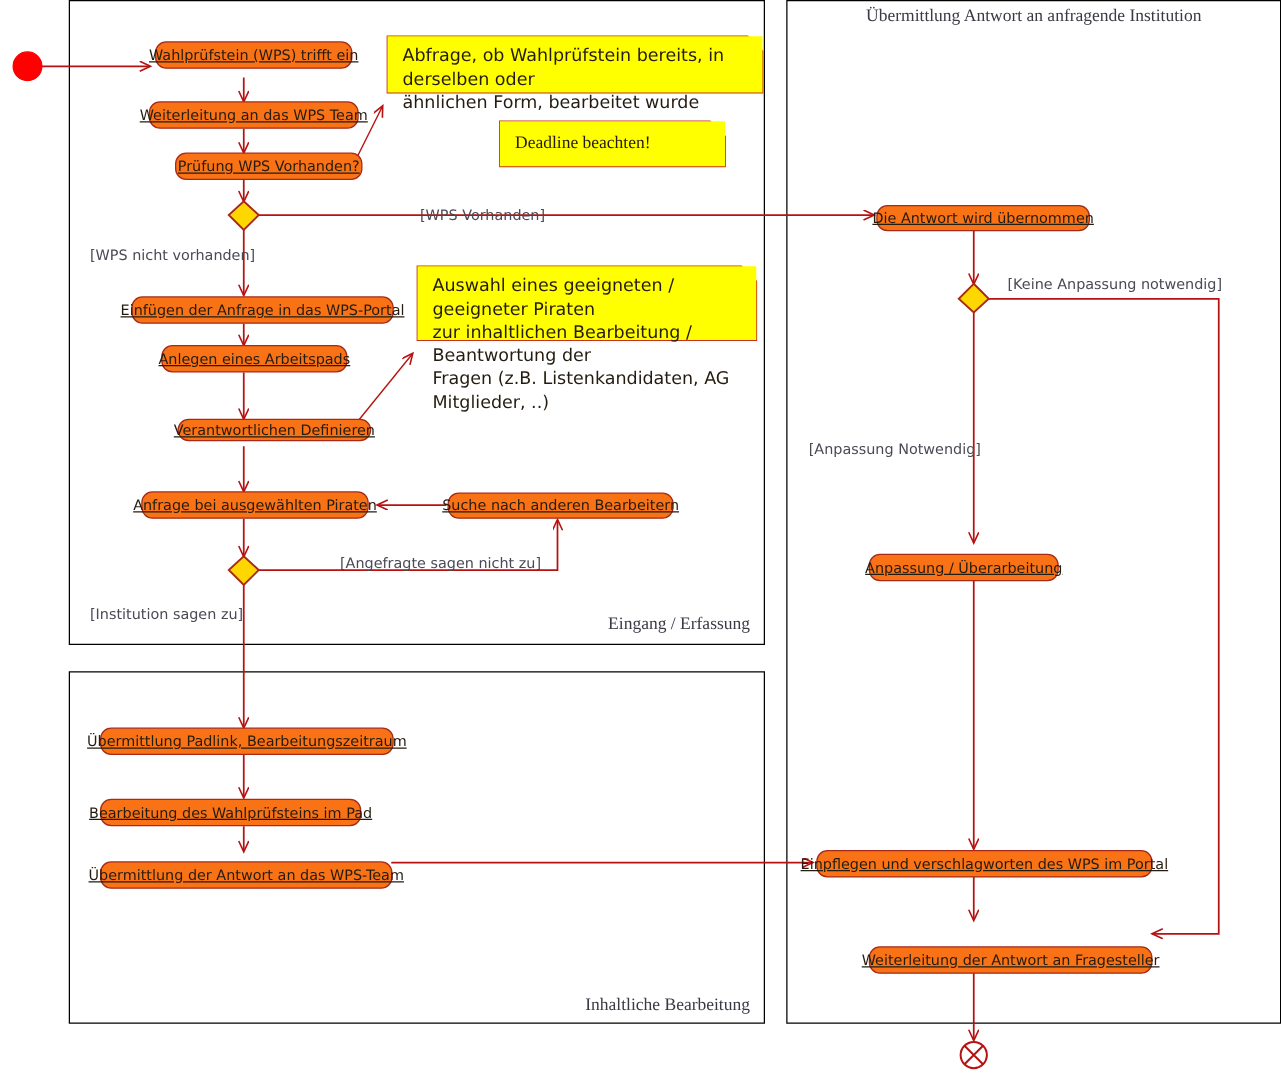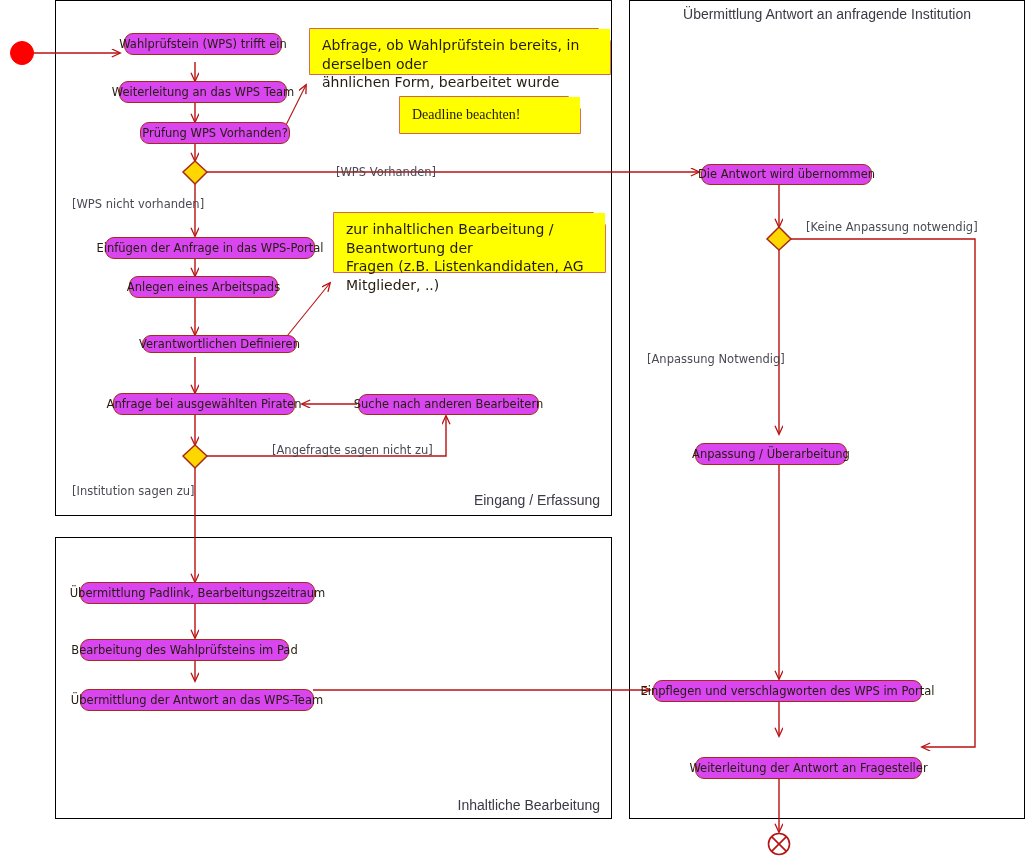--- a/index.html
+++ b/index.html
@@ -15,43 +15,44 @@
 
   
   .lane{
     position:absolute;
     border:1px solid #000000;
     background:transparent;
     box-sizing:border-box;
   }
   .lane-title{
     position:absolute;
-    font-family:Liberation Sans, sans-serif;
+    font-family:Liberation Serif, serif;
     font-size:14px;
     color:#3a3a46;
     white-space:nowrap;
   }
   .lane-title.center{text-align:center;}
 
   
   .act{
     position:absolute;
     box-sizing:border-box;
-    background:#d946ef;
+    background:#f97316;
     border:1.6px solid #A52A1A;
     border-radius:9px;
     color:#241c10;
     font-size:11.5px;
     line-height:1.1;
     display:flex;
     align-items:center;
     justify-content:center;
     padding:0 9px;
     white-space:nowrap;
     box-shadow:0 0 0 0 transparent;
+    text-decoration:underline;
   }
 
   
   .note{
     position:absolute;
     box-sizing:border-box;
     background:#FFFF00;
     color:#241c10;
     font-size:14px;
     line-height:1.33;
@@ -207,20 +208,21 @@
   </div>
 
   <div class="note" style="left:400px;top:97px;width:180px;height:36px;padding-top:9px;font-family:Liberation Serif, serif;">
     <span class="note-txt">
       <span class="note-line">Deadline beachten!</span>
     </span>
   </div>
 
   <div class="note" style="left:334px;top:213px;width:271px;height:59px;">
     <span class="note-txt">
+      <span class="note-line">Auswahl eines geeigneten / geeigneter Piraten</span>
       <span class="note-line">zur inhaltlichen Bearbeitung / Beantwortung der</span>
       <span class="note-line">Fragen (z.B. Listenkandidaten, AG Mitglieder, ..)</span>
     </span>
   </div>
 
   <div class="guard" style="left:336px;top:165px;">[WPS Vorhanden]</div>
 
   <div class="guard" style="left:72px;top:197px;">[WPS nicht vorhanden]</div>
 
   <div class="guard" style="left:272px;top:443px;">[Angefragte sagen nicht zu]</div>

